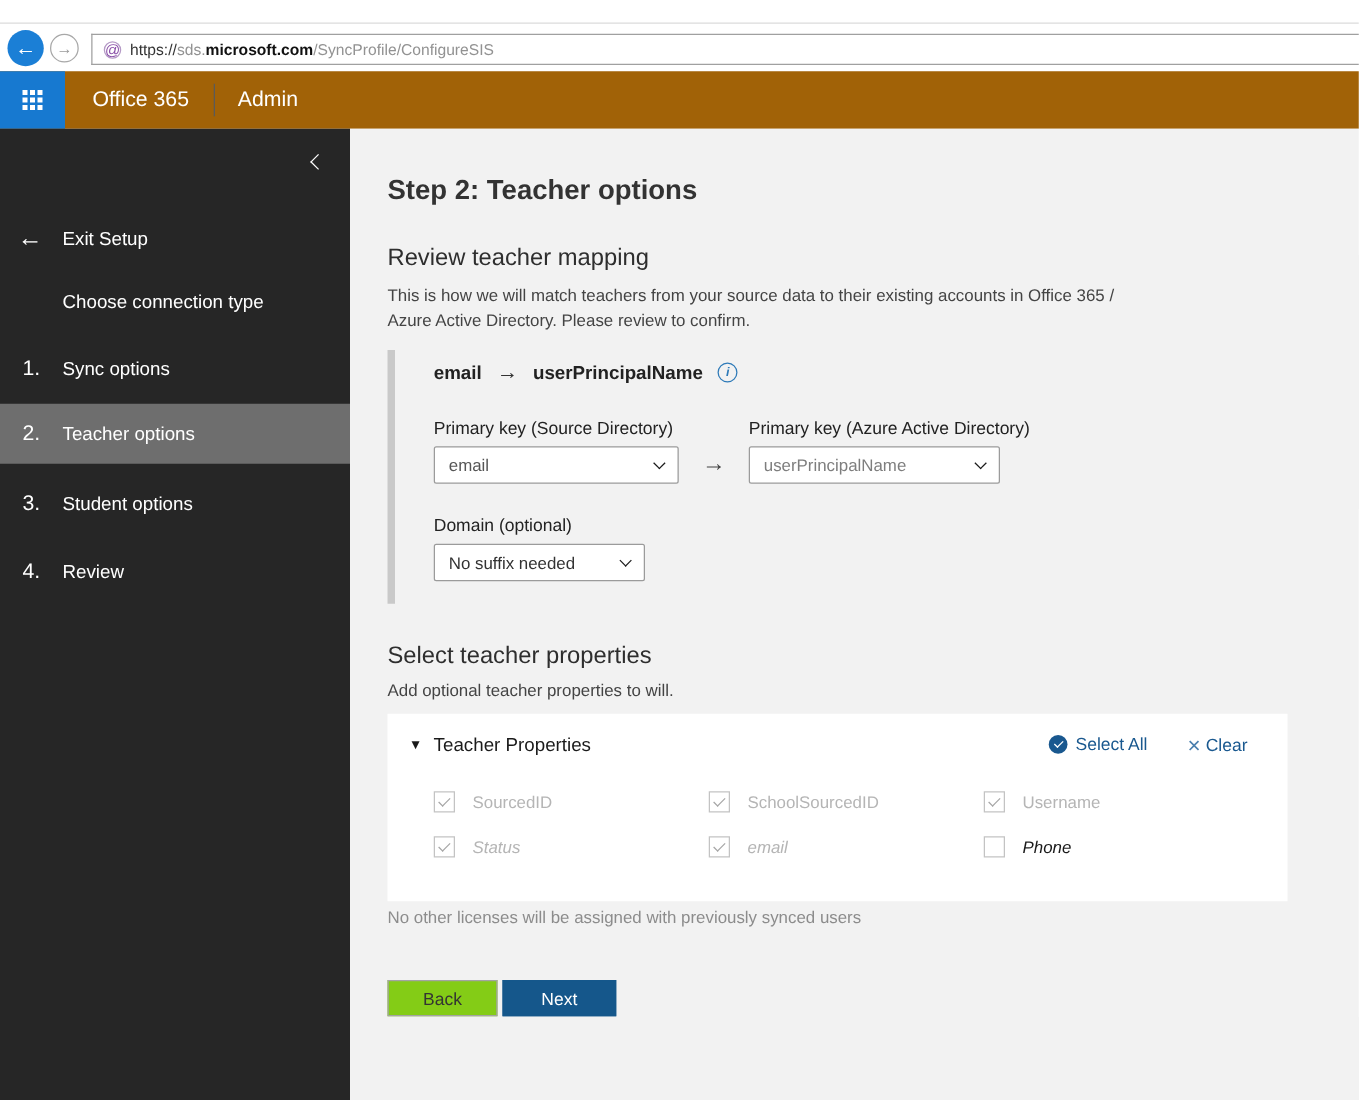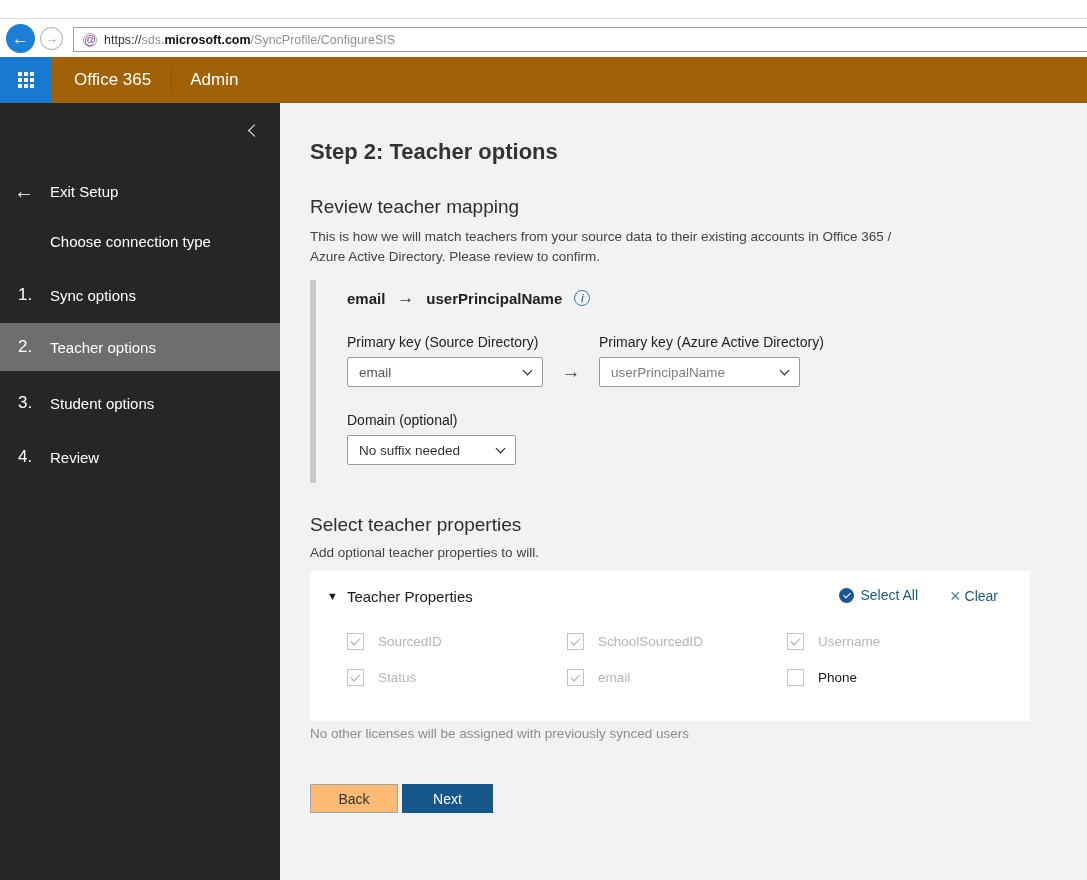--- a/index.html
+++ b/index.html
@@ -82,36 +82,36 @@
   .card-actions { margin-left:auto; display:flex; align-items:flex-start; }
   .select-all { display:flex; align-items:center; color:#19588f; font-size:14px; cursor:pointer; }
   .sa-icon { width:15px; height:15px; border-radius:50%; background:#19588f; display:flex; align-items:center;
     justify-content:center; margin-right:6px; }
   .sa-tick { width:4px; height:7px; border-right:1.5px solid #fff; border-bottom:1.5px solid #fff;
     transform:rotate(45deg); margin-top:-2px; }
   .clear-btn { display:flex; align-items:center; color:#19588f; font-size:14px; margin-left:32px; cursor:pointer; }
   .x-icon { color:#4a7fae; font-size:18px; margin-right:4px; line-height:1; font-weight:400; }
   .props-grid { padding:28px 0 0 37px; }
   .prop-row { display:flex; }
-  .prop-row + .prop-row { margin-top:19px; }
+  .prop-row + .prop-row { margin-top:19px;font-style:italic; }
   .prop-item { width:220px; display:flex; align-items:center; }
   .cb { width:17px; height:17px; background:#fff; border:1px solid #c3c3c3; display:flex; align-items:center;
     justify-content:center; flex:none; }
   .cb .tick { display:none; width:5px; height:9px; border-right:1.8px solid #a5a5a5; border-bottom:1.8px solid #a5a5a5;
     transform:rotate(45deg); margin-top:-3px; }
   .cb.checked .tick { display:block; }
   .cb-label { font-size:13.5px; color:#1a1a1a; margin-left:14px; }
   .cb-label.dim { color:#b5b5b5; }
 
   .license-heading { margin-top:32px; font-size:14px; color:#1a1a1a; }
   .license-desc { margin-top:5px; font-size:13.5px; color:#8c8c8c; }
 
   .btn-row { margin-top:43px; display:flex; }
   .btn { height:29px; font-size:14px; display:flex; align-items:center; justify-content:center; cursor:pointer; }
-  .btn-back { width:88px; background:#fdba74; border:1px solid #a3a3a3; color:#333; }
+  .btn-back { width:88px; background:#84cc16; border:1px solid #a3a3a3; color:#333; }
   .btn-next { width:91px; background:#15578b; border:1px solid #15578b; color:#fff; margin-left:4px; }
 </style>
 </head>
 <body>
 
 <div class="chrome">
   <div class="topline"></div>
   <div class="nav-circle back-circle">←</div>
   <div class="nav-circle fwd-circle">→</div>
   <div class="addr-bar">

